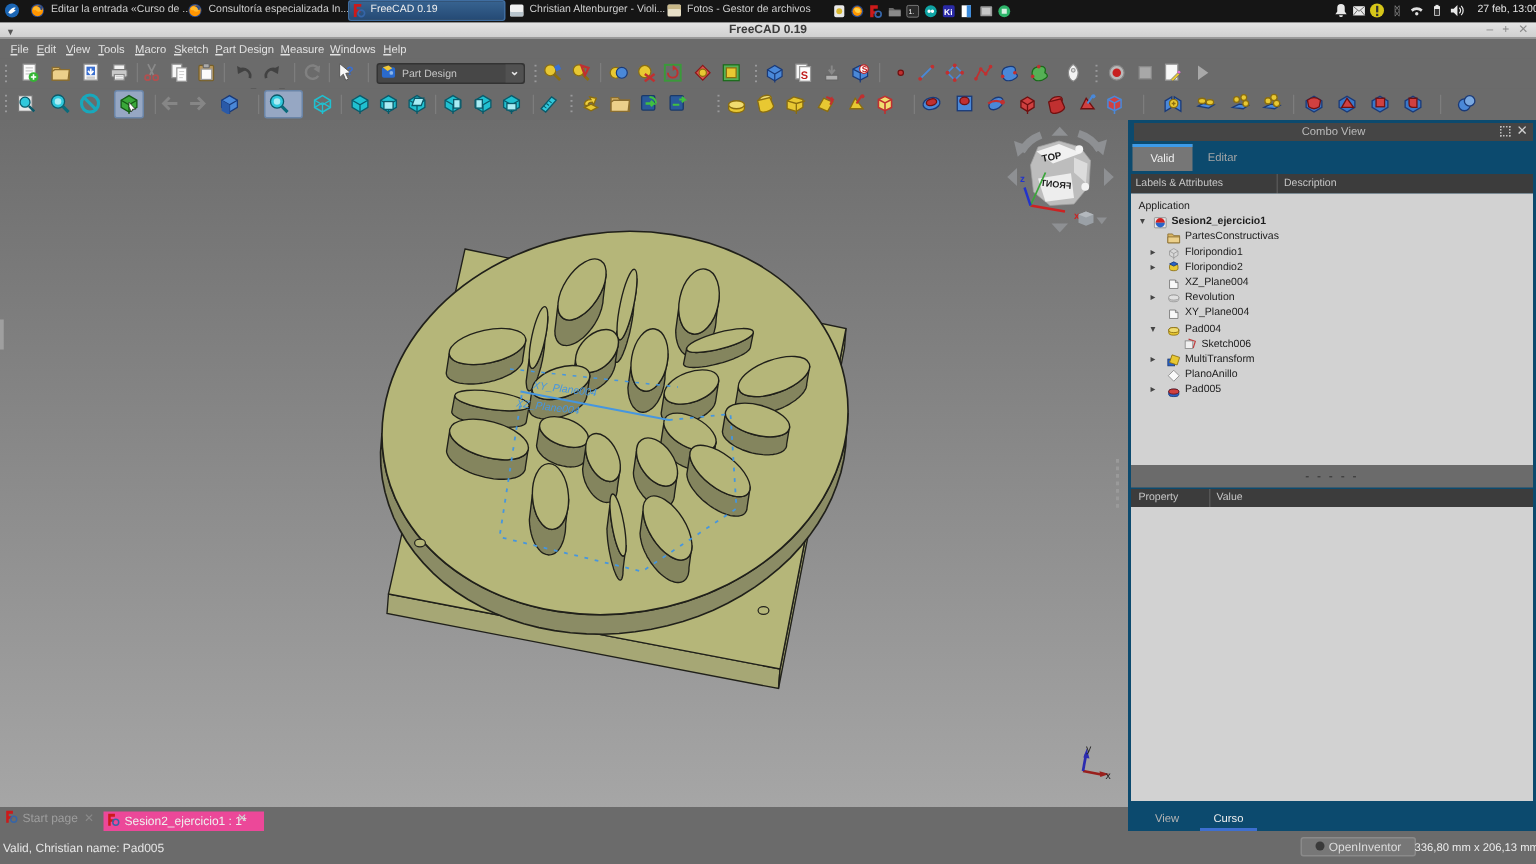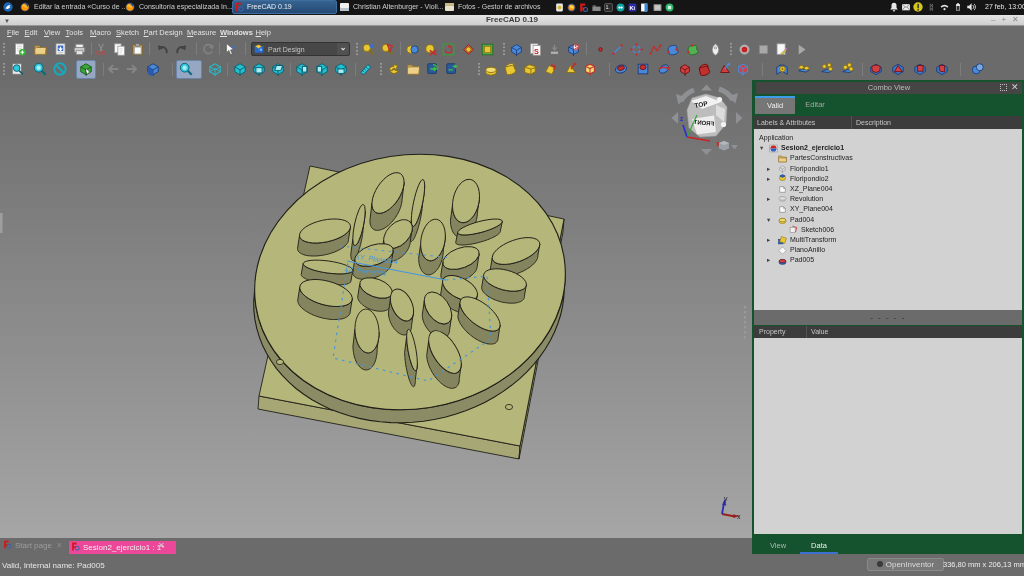--- a/index.html
+++ b/index.html
@@ -111,21 +111,21 @@
     </div>
 <div style="position:absolute;left:0;top:26px;width:1024px;height:13px;background:#6b6b6b;font-size:7.5px;color:#e2e2e2">
       <span style="position:absolute;left:7px;top:2px;"><u style="text-decoration-thickness:0.5px">F</u>ile</span>
       <span style="position:absolute;left:24.5px;top:2px;"><u style="text-decoration-thickness:0.5px">E</u>dit</span>
       <span style="position:absolute;left:44px;top:2px;"><u style="text-decoration-thickness:0.5px">V</u>iew</span>
       <span style="position:absolute;left:65.5px;top:2px;"><u style="text-decoration-thickness:0.5px">T</u>ools</span>
       <span style="position:absolute;left:90px;top:2px;"><u style="text-decoration-thickness:0.5px">M</u>acro</span>
       <span style="position:absolute;left:116px;top:2px;"><u style="text-decoration-thickness:0.5px">S</u>ketch</span>
       <span style="position:absolute;left:143.5px;top:2px;"><u style="text-decoration-thickness:0.5px">P</u>art Design</span>
       <span style="position:absolute;left:187px;top:2px;"><u style="text-decoration-thickness:0.5px">M</u>easure</span>
-      <span style="position:absolute;left:220px;top:2px;font-weight:bold;"><u style="text-decoration-thickness:0.5px">W</u>indows</span>
+      <span style="position:absolute;left:220px;top:2px;"><u style="text-decoration-thickness:0.5px">W</u>indows</span>
       <span style="position:absolute;left:255.5px;top:2px;"><u style="text-decoration-thickness:0.5px">H</u>elp</span>
     </div>
 <div style="position:absolute;left:0;top:39px;width:1024px;height:20px;background:#6b6b6b">
       <span style="position:absolute;left:2px;top:0;height:20px">
         <span style="display:inline-block;position:absolute;width:4px;height:14px;top:3px;background-image:radial-gradient(circle,#99999b 30%,transparent 32%);background-size:4px 3.5px"></span>
       </span>
       <span style="position:absolute;left:12.5px;top:3px;"><span style=""><svg width="13" height="13" viewBox="0 0 16 16">
             <rect x="3" y="1" width="10" height="13" fill="#fbfbfb" stroke="#999"></rect>
             <path d="M5,4 h6 M5,6.5 h6 M5,9 h4" stroke="#bbb" stroke-width="0.8"></path>
             <circle cx="11.5" cy="11.5" r="4" fill="#35b535"></circle>
@@ -626,21 +626,21 @@
           <rect x="744" y="311" width="2" height="2.5"></rect>
           <rect x="744" y="316" width="2" height="2.5"></rect>
           <rect x="744" y="321" width="2" height="2.5"></rect>
           <rect x="744" y="326" width="2" height="2.5"></rect>
           <rect x="744" y="331" width="2" height="2.5"></rect>
           <rect x="744" y="336" width="2" height="2.5"></rect>
         </g>
         <rect x="0" y="213" width="2.5" height="20" fill="#9f9f9f"></rect>
       </svg>
     </div>
-<div style="position:absolute;left:752px;top:80px;width:272px;height:474px;background:#14532d;font-size:7px">
+<div style="position:absolute;left:752px;top:80px;width:272px;height:474px;background:#0c4a6e;font-size:7px">
       <div style="position:absolute;left:4px;top:2px;right:2px;height:12px;background:#454545;color:#bcbcbc;text-align:center;line-height:12px;font-size:7.5px">Combo View</div>
       <span style="position:absolute;left:248px;top:4px;"><span style="width:7px;height:7px;border:1px dotted #c0c0c0;display:inline-block"></span></span>
       <span style="position:absolute;left:259px;top:2px;"><span style="color:#d0d0d0;font-size:9px">✕</span></span>
       <div style="position:absolute;left:3px;top:16px;width:40px;height:18px;background:#767676;border-top:2px solid #3d9be9;color:#efefef;text-align:center;line-height:16px;font-size:7.5px">Valid</div>
       <div style="position:absolute;left:43px;top:16px;width:40px;height:18px;color:#a6a6a6;text-align:center;line-height:18px;font-size:7.5px">Editar</div>
       <div style="position:absolute;left:2px;top:36px;right:2px;height:13px;background:#3c3c3c;color:#c6c6c6;line-height:13px"><span style="margin-left:3px">Labels &amp; Attributes</span><span style="position:absolute;left:97px;top:0;bottom:0;border-left:1px solid #555"></span><span style="position:absolute;left:102px;top:0">Description</span></div>
       <div style="position:absolute;left:2px;top:49px;right:2px;height:181px;background:#d2d2d2;color:#1c1c1c;overflow:hidden">
         <div style="position:absolute;left:0;top:4.0px;height:10px;width:100%;line-height:10px;white-space:nowrap">
           <span style="position:absolute;left:5px;top:0;font-weight:normal">Application</span>
         </div>
@@ -733,31 +733,31 @@
               <path d="M2,9 a6,3 0 0 1 12,0 v3 a6,3 0 0 1 -12,0 z" fill="#2a63c8" stroke="#1a3a78"></path>
               <ellipse cx="8" cy="9" rx="6" ry="3" fill="#d04040" stroke="#701010"></ellipse>
             </svg></span>
           <span style="position:absolute;left:36px;top:0;font-weight:normal">Pad005</span>
         </div>
       </div>
       <div style="position:absolute;left:2px;top:230px;right:2px;height:15px;background:#6b6b6b;color:#2c2c2c;text-align:center;line-height:15px;letter-spacing:1.5px;font-size:8px">- - - - -</div>
       <div style="position:absolute;left:2px;top:246px;right:2px;height:12px;background:#3c3c3c;color:#c6c6c6;line-height:12px"><span style="margin-left:5px">Property</span><span style="position:absolute;left:52px;top:0;bottom:0;border-left:1px solid #555"></span><span style="position:absolute;left:57px;top:0">Value</span></div>
       <div style="position:absolute;left:2px;top:258px;right:2px;height:196px;background:#d2d2d2"></div>
       <div style="position:absolute;left:6px;top:458px;width:40px;height:16px;color:#b4b4b4;text-align:center;line-height:15px;font-size:7.5px">View</div>
-      <div style="position:absolute;left:48px;top:458px;width:38px;height:16px;color:#efefef;text-align:center;line-height:15px;font-size:7.5px;border-bottom:2.5px solid #3d6fd0">Data</div>
+      <div style="position:absolute;left:48px;top:458px;width:38px;height:16px;color:#efefef;text-align:center;line-height:15px;font-size:7.5px;border-bottom:2.5px solid #3d6fd0">Curso</div>
     </div>
 <div style="position:absolute;left:0;top:538px;width:752px;height:16px;background:#6b6b6b;font-size:8px;white-space:nowrap">
       <span style="position:absolute;left:0;top:1px;width:66px;height:15px;line-height:14px;padding-left:3px;color:#9e9e9e"><svg width="9" height="9" viewBox="0 0 16 16" style="vertical-align:-1px;margin-right:3px">
           <path d="M2,1 h8 v3.5 h-5 v3 h4 v3 h-4 v4.5 h-3 z" fill="#cc1a1a"></path>
           <circle cx="11" cy="11" r="3.5" fill="none" stroke="#3565a8" stroke-width="1.8"></circle>
         </svg>Start page</span>
       <span style="position:absolute;left:56px;top:3px;color:#8a8a8a;font-size:8px">✕</span>
       <span style="position:absolute;left:69px;top:3px;width:107px;height:22px;line-height:14px;padding-left:2px;background:#ec4899;border-bottom:2px solid #4a86e8;color:#efefef"><svg width="9" height="9" viewBox="0 0 16 16" style="vertical-align:-1px;margin-right:3px">
           <path d="M2,1 h8 v3.5 h-5 v3 h4 v3 h-4 v4.5 h-3 z" fill="#cc1a1a"></path>
           <circle cx="11" cy="11" r="3.5" fill="none" stroke="#3565a8" stroke-width="1.8"></circle>
         </svg>Sesion2_ejercicio1 : 1*</span>
       <span style="position:absolute;left:158px;top:3px;color:#cfcfcf;font-size:8px">✕</span>
     </div>
 <div style="position:absolute;left:0;top:554px;width:1024px;height:22px;background:#6b6b6b;color:#e6e6e6;font-size:8px">
-      <span style="position:absolute;left:2px;top:7px;">Valid, Internal name: Pad005</span>
+      <span style="position:absolute;left:2px;top:7px;">Valid, Christian name: Pad005</span>
       <span style="position:absolute;left:867px;top:4px;width:77px;height:13px;background:#777777;border:1px solid #8a8a8a;border-radius:2px;text-align:center;line-height:12px;color:#dcdcdc"><span style="display:inline-block;width:6px;height:6px;border-radius:50%;background:#3a3a3a;margin-right:3px"></span>OpenInventor</span>
       <span style="position:absolute;left:943px;top:6px;"><span style="font-size:7.5px;color:#ececec">336,80 mm x 206,13 mm</span></span>
     </div>
 </div>
 </body></html>

